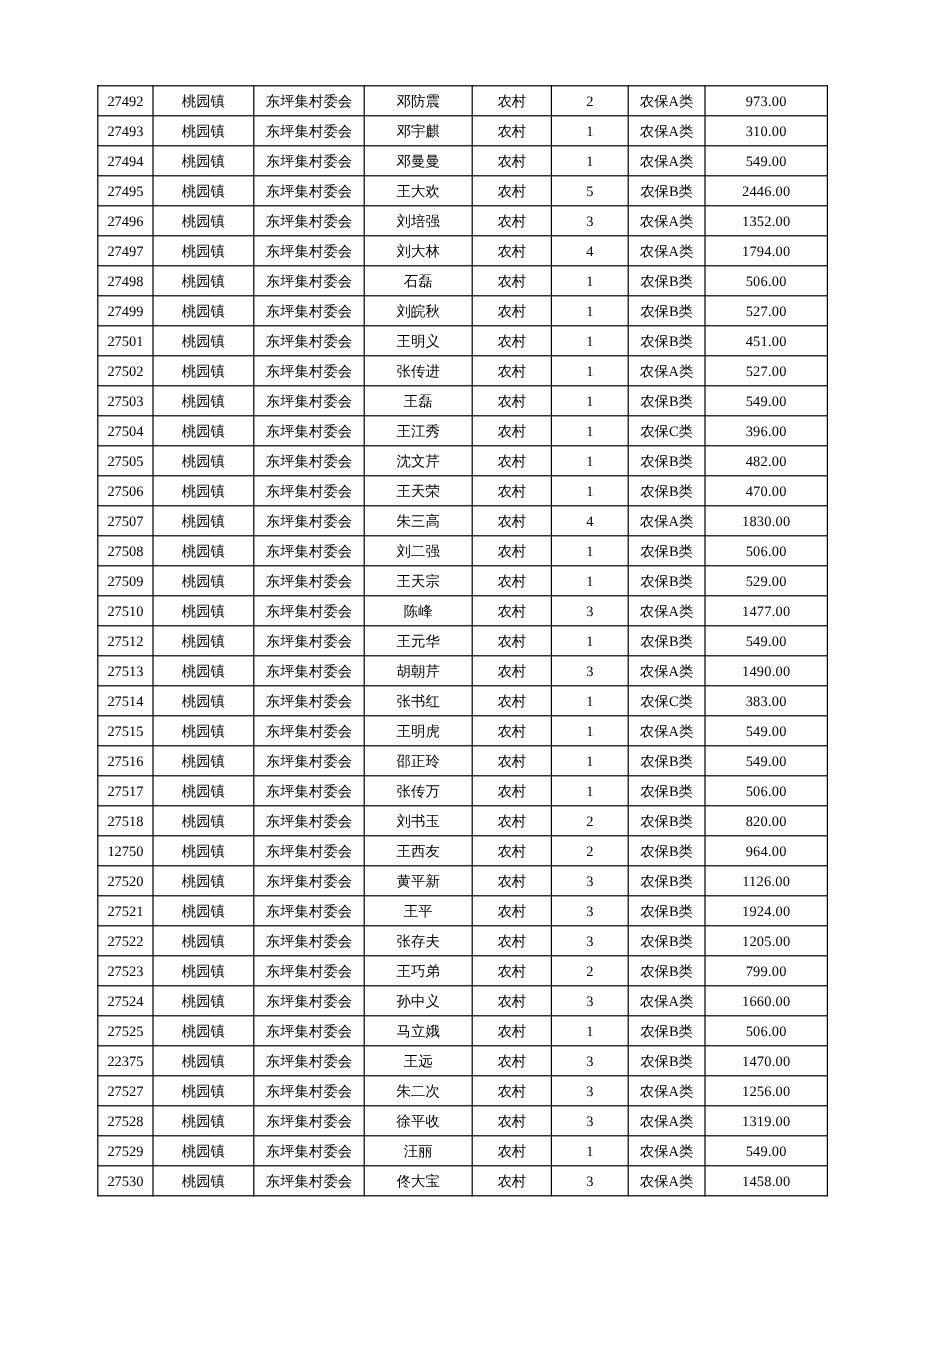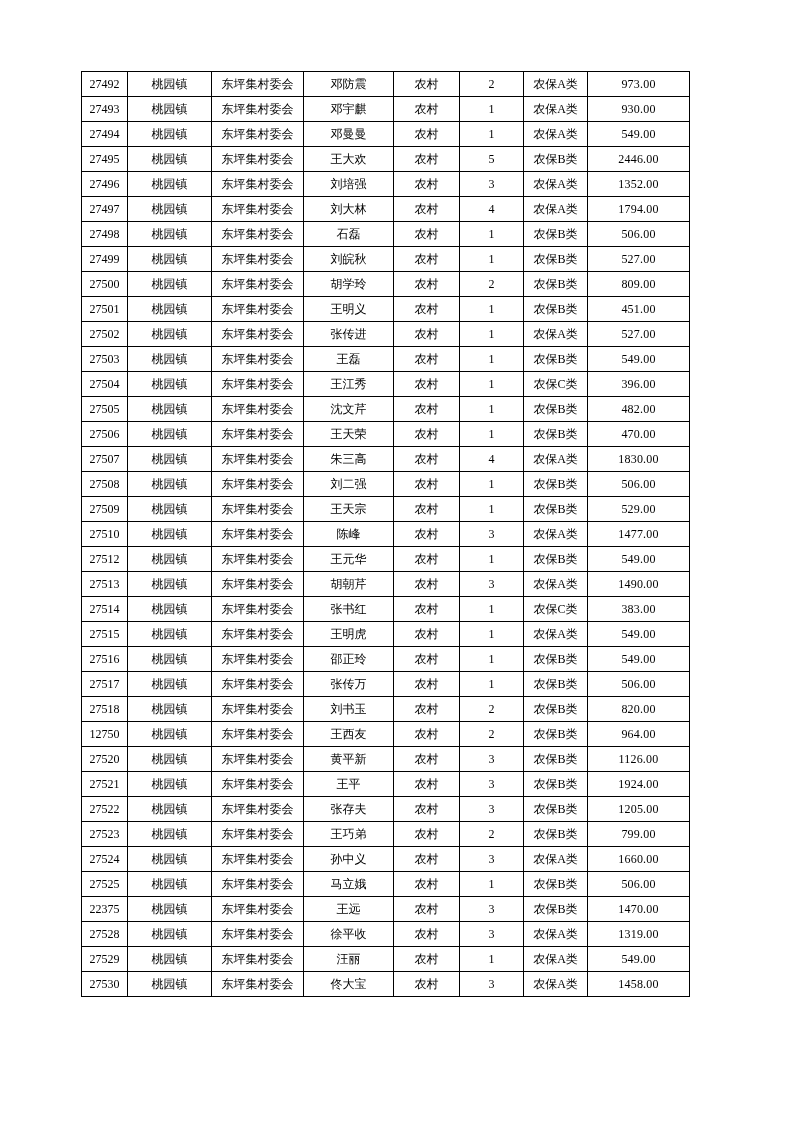--- a/index.html
+++ b/index.html
@@ -74,21 +74,21 @@
           <td class="col-amount">973.00</td>
         </tr>
         <tr>
           <td class="col-id">27493</td>
           <td class="col-town">桃园镇</td>
           <td class="col-village">东坪集村委会</td>
           <td class="col-name">邓宇麒</td>
           <td class="col-residence">农村</td>
           <td class="col-count">1</td>
           <td class="col-category">农保A类</td>
-          <td class="col-amount">930.00</td>
+          <td class="col-amount">310.00</td>
         </tr>
         <tr>
           <td class="col-id">27494</td>
           <td class="col-town">桃园镇</td>
           <td class="col-village">东坪集村委会</td>
           <td class="col-name">邓曼曼</td>
           <td class="col-residence">农村</td>
           <td class="col-count">1</td>
           <td class="col-category">农保A类</td>
           <td class="col-amount">549.00</td>
@@ -135,30 +135,20 @@
         </tr>
         <tr>
           <td class="col-id">27499</td>
           <td class="col-town">桃园镇</td>
           <td class="col-village">东坪集村委会</td>
           <td class="col-name">刘皖秋</td>
           <td class="col-residence">农村</td>
           <td class="col-count">1</td>
           <td class="col-category">农保B类</td>
           <td class="col-amount">527.00</td>
-        </tr>
-        <tr>
-          <td class="col-id">27500</td>
-          <td class="col-town">桃园镇</td>
-          <td class="col-village">东坪集村委会</td>
-          <td class="col-name">胡学玲</td>
-          <td class="col-residence">农村</td>
-          <td class="col-count">2</td>
-          <td class="col-category">农保B类</td>
-          <td class="col-amount">809.00</td>
         </tr>
         <tr>
           <td class="col-id">27501</td>
           <td class="col-town">桃园镇</td>
           <td class="col-village">东坪集村委会</td>
           <td class="col-name">王明义</td>
           <td class="col-residence">农村</td>
           <td class="col-count">1</td>
           <td class="col-category">农保B类</td>
           <td class="col-amount">451.00</td>
@@ -395,20 +385,30 @@
         </tr>
         <tr>
           <td class="col-id">22375</td>
           <td class="col-town">桃园镇</td>
           <td class="col-village">东坪集村委会</td>
           <td class="col-name">王远</td>
           <td class="col-residence">农村</td>
           <td class="col-count">3</td>
           <td class="col-category">农保B类</td>
           <td class="col-amount">1470.00</td>
+        </tr>
+        <tr>
+          <td class="col-id">27527</td>
+          <td class="col-town">桃园镇</td>
+          <td class="col-village">东坪集村委会</td>
+          <td class="col-name">朱二次</td>
+          <td class="col-residence">农村</td>
+          <td class="col-count">3</td>
+          <td class="col-category">农保A类</td>
+          <td class="col-amount">1256.00</td>
         </tr>
         <tr>
           <td class="col-id">27528</td>
           <td class="col-town">桃园镇</td>
           <td class="col-village">东坪集村委会</td>
           <td class="col-name">徐平收</td>
           <td class="col-residence">农村</td>
           <td class="col-count">3</td>
           <td class="col-category">农保A类</td>
           <td class="col-amount">1319.00</td>

